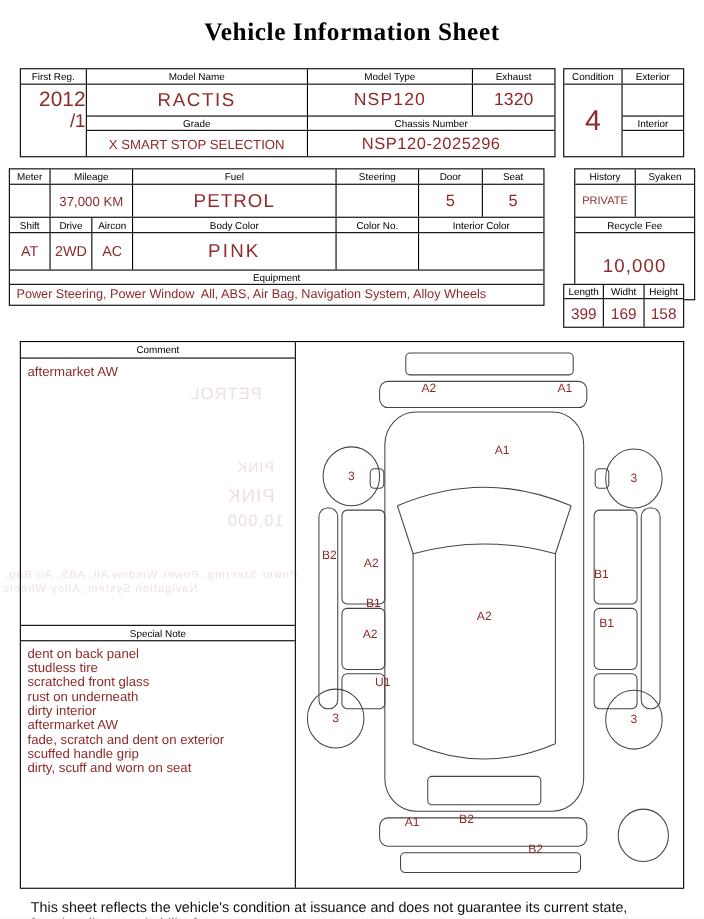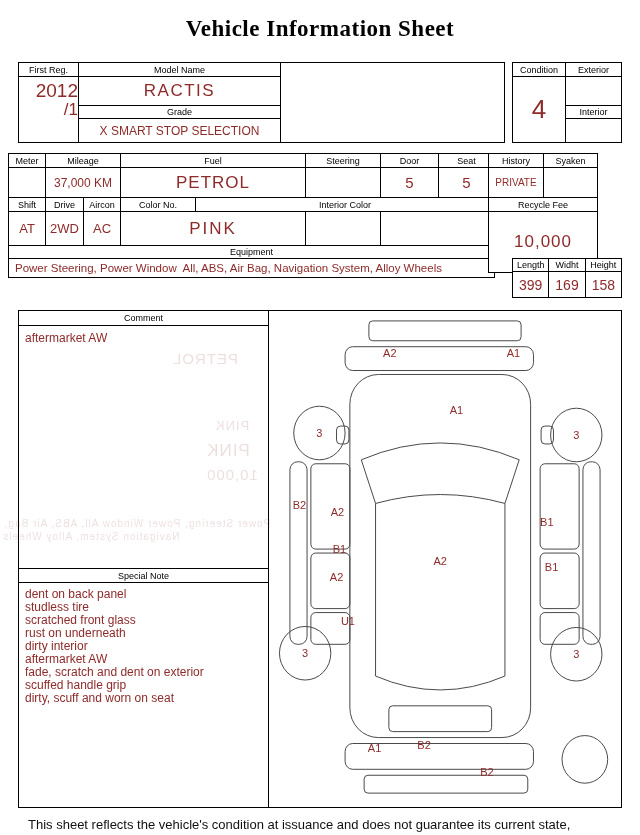--- a/index.html
+++ b/index.html
@@ -70,20 +70,32 @@
         <span class="l1">2012</span>
         <span class="l2">/1</span>
       </div>
     </div>
     <div class="col br" style="width:202px;">
       <div class="c bb lbl" style="height:14px;">Model Name</div>
       <div class="c bb val v-model" style="height:29px;">RACTIS</div>
       <div class="c bb lbl" style="height:13px;">Grade</div>
       <div class="c val v-grade" style="flex:1;">X SMART STOP SELECTION</div>
     </div>
+    <div class="col" style="width:225px;">
+      <div class="row bb" style="height:14px;">
+        <div class="c br lbl" style="width:150px;">Model Type</div>
+        <div class="c lbl" style="flex:1;">Exhaust</div>
+      </div>
+      <div class="row bb" style="height:29px;">
+        <div class="c br val v-type" style="width:150px;">NSP120</div>
+        <div class="c val v-exh" style="flex:1;">1320</div>
+      </div>
+      <div class="c bb lbl" style="height:13px;">Chassis Number</div>
+      <div class="c val v-chassis" style="flex:1;">NSP120-2025296</div>
+    </div>
   </div>
 
   <div class="tbl" style="left:512px; top:62px; width:110px; height:81px;">
     <div class="col br" style="width:53px;">
       <div class="c bb lbl" style="height:14px;">Condition</div>
       <div class="c val v-cond" style="flex:1;">4</div>
     </div>
     <div class="col" style="flex:1;">
       <div class="c bb lbl" style="height:14px;">Exterior</div>
       <div class="c bb val" style="height:29px;"></div>
@@ -106,36 +118,37 @@
       <div class="c br val v-mileage" style="width:75px;">37,000 KM</div>
       <div class="c br val v-fuel" style="width:185px;">PETROL</div>
       <div class="c br val" style="width:75px;"></div>
       <div class="c br val v-door" style="width:58px;">5</div>
       <div class="c val v-door" style="flex:1;">5</div>
     </div>
     <div class="row bb" style="height:14px;">
       <div class="c br lbl" style="width:37px;">Shift</div>
       <div class="c br lbl" style="width:38px;">Drive</div>
       <div class="c br lbl" style="width:37px;">Aircon</div>
+      <div class="c br lbl" style="width:185px;">Body Color</div>
       <div class="c br lbl" style="width:75px;">Color No.</div>
       <div class="c lbl" style="flex:1;">Interior Color</div>
     </div>
     <div class="row bb" style="height:34px;">
       <div class="c br val v-shift" style="width:37px;">AT</div>
       <div class="c br val v-shift" style="width:38px;">2WD</div>
       <div class="c br val v-shift" style="width:37px;">AC</div>
       <div class="c br val v-bodycolor" style="width:185px;">PINK</div>
       <div class="c br val" style="width:75px;"></div>
       <div class="c val" style="flex:1;"></div>
     </div>
     <div class="c bb lbl" style="height:13px;">Equipment</div>
     <div class="c val v-equip" style="flex:1;">Power Steering, Power Window  All, ABS, Air Bag, Navigation System, Alloy Wheels</div>
   </div>
 
-  <div class="tblrows" style="left:488px; top:153px; width:110px; height:120px;">
+  <div class="tblrows" style="left:522px; top:153px; width:110px; height:120px;">
     <div class="row bb" style="height:14px;">
       <div class="c br lbl" style="width:55px;">History</div>
       <div class="c lbl" style="flex:1;">Syaken</div>
     </div>
     <div class="row bb" style="height:30px;">
       <div class="c br val v-hist" style="width:55px;">PRIVATE</div>
       <div class="c val" style="flex:1;"></div>
     </div>
     <div class="c bb lbl" style="height:14px;">Recycle Fee</div>
     <div class="c val v-fee" style="flex:1;">10,000</div>

